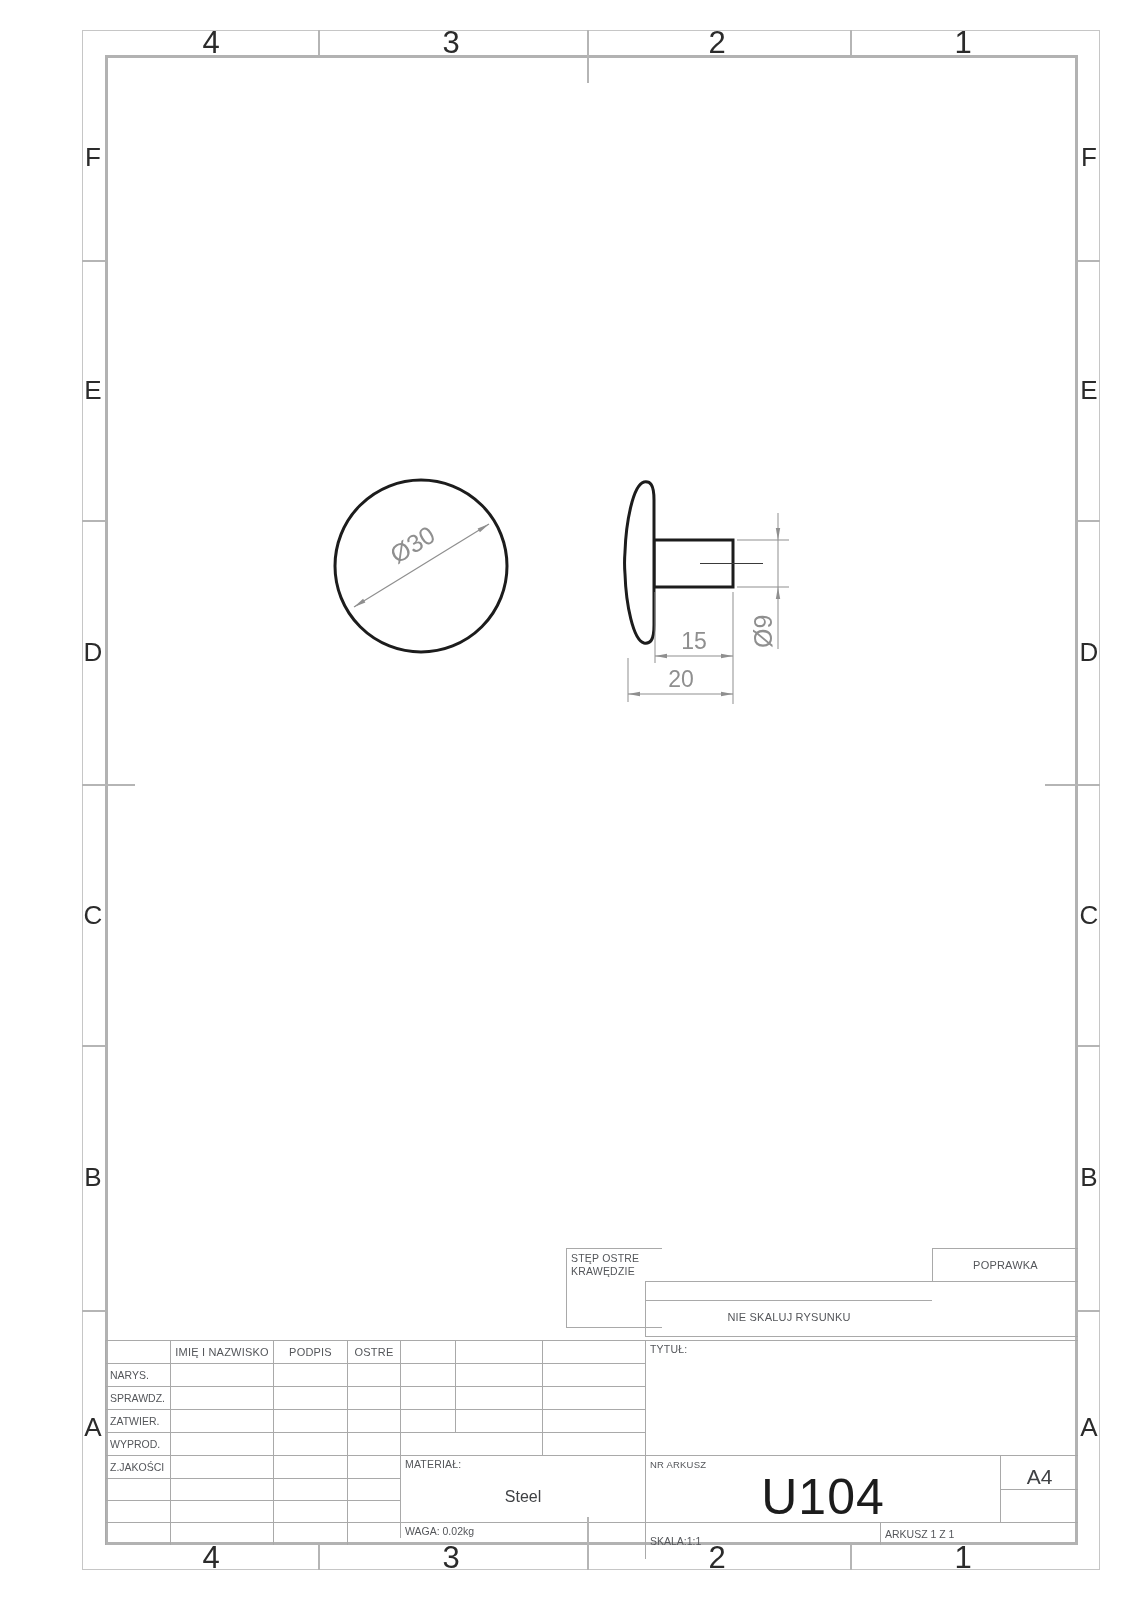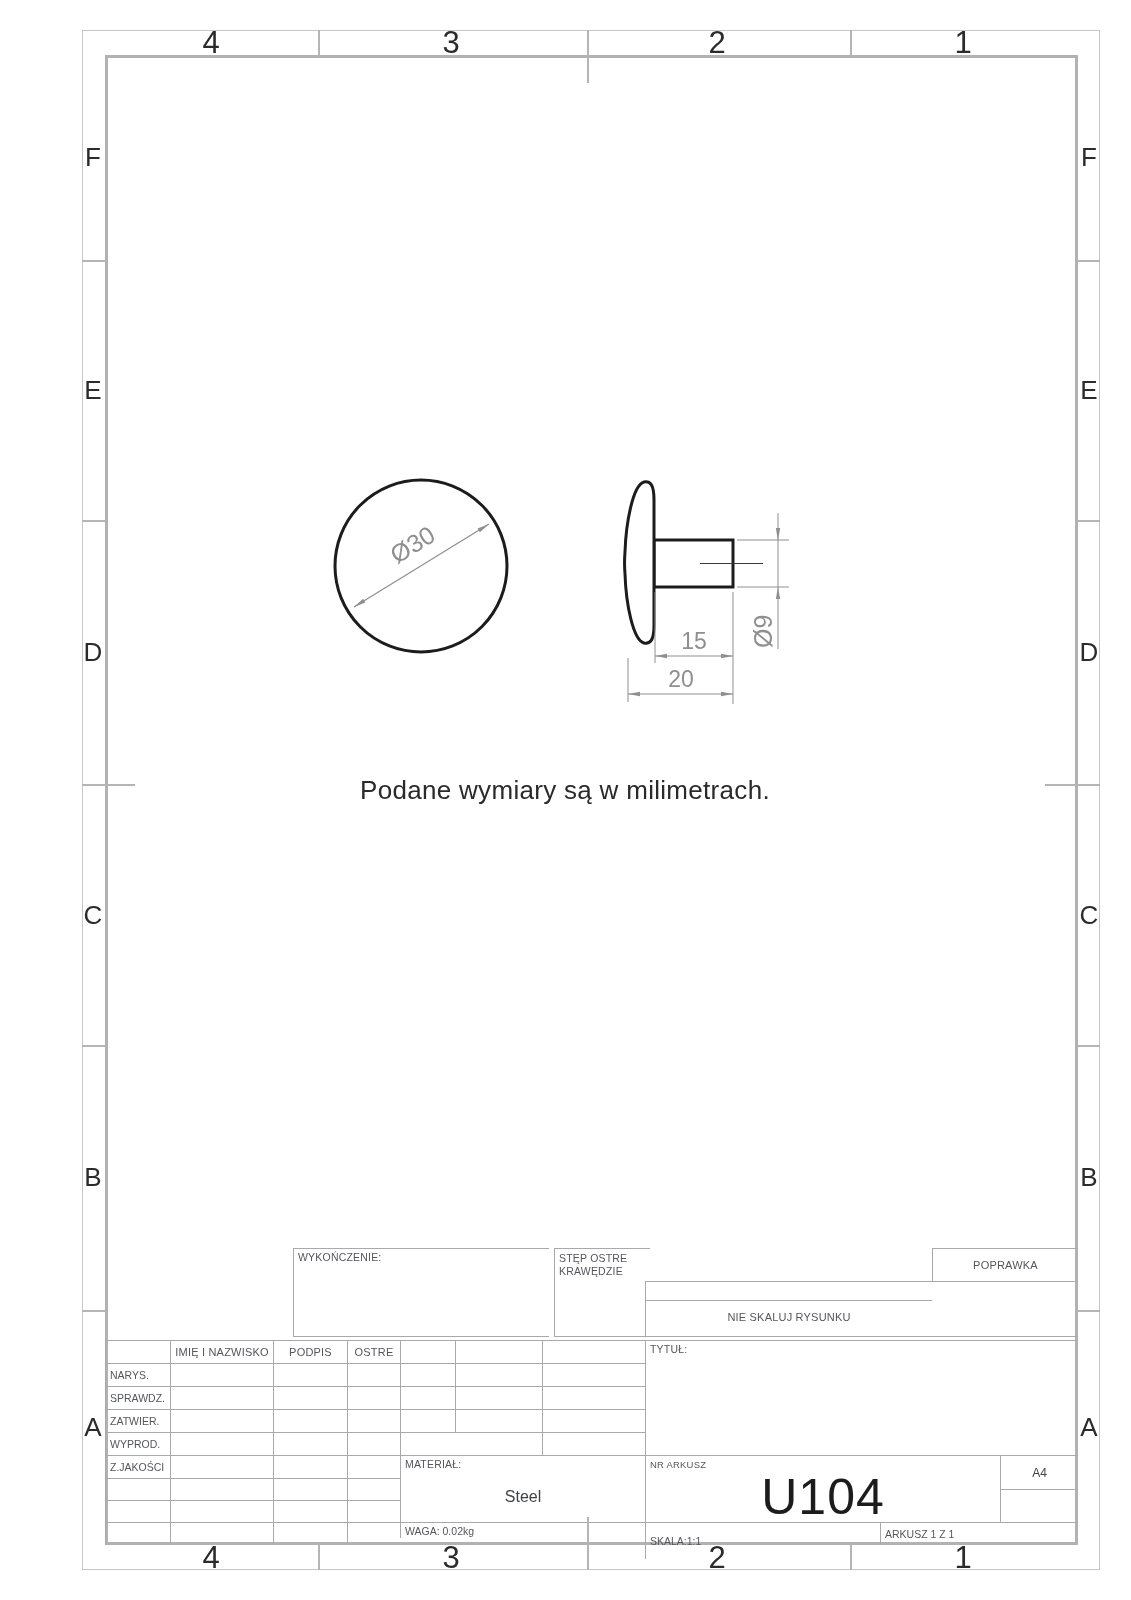--- a/index.html
+++ b/index.html
@@ -22,21 +22,21 @@
   .cell{position:absolute;box-sizing:border-box;border-top:1px solid #a9a9a9;border-left:1px solid #a9a9a9;background:transparent;}
   .cell.bb{border-bottom:1px solid #a9a9a9;}
   .lbl{position:absolute;top:2px;left:4px;font-size:10.5px;color:#54565a;letter-spacing:.2px;white-space:nowrap;line-height:13px;}
   .ctr{display:flex;align-items:center;justify-content:center;font-size:11px;color:#54565a;letter-spacing:.2px;}
   .rowlbl{display:flex;align-items:center;padding-left:4px;font-size:10.5px;color:#54565a;white-space:nowrap;}
   .tol{font-size:10.2px;line-height:14px;padding:3px 0 0 4px;color:#54565a;}
   .tol .indent{padding-left:10px;}
   .tol span{display:block;white-space:nowrap;}
   #u104{position:absolute;left:0;right:0;top:12px;text-align:center;font-size:50px;color:#1c1c1c;letter-spacing:1px;}
   #steel-val{position:absolute;left:0;right:0;top:32px;text-align:center;font-size:16px;color:#3f4144;}
-  #a4-cell{display:flex;align-items:center;justify-content:center;font-size:12px;color:#3f4144;}
+  #a4-cell{display:flex;align-items:flex-end;justify-content:center;font-size:21px;color:#3f4144;}
   svg{position:absolute;left:0;top:0;pointer-events:none;}
   svg text{font-family:"Liberation Sans", sans-serif;fill:#8f8f8f;}
 </style>
 </head>
 <body>
 
 <div id="page">
 
   <div class="abs" id="outer-border"></div>
   <div class="abs" id="inner-frame"></div>
@@ -115,26 +115,22 @@
     <polygon points="733,656 721,653.8 721,658.2" fill="#8f8f8f"></polygon>
     <text x="694" y="649" text-anchor="middle" font-size="23">15</text>
 
     <line x1="628" y1="658" x2="628" y2="702" stroke="#8f8f8f" stroke-width="1"></line>
     <line x1="628" y1="694" x2="733" y2="694" stroke="#8f8f8f" stroke-width="1.2"></line>
     <polygon points="628,694 640,691.8 640,696.2" fill="#8f8f8f"></polygon>
     <polygon points="733,694 721,691.8 721,696.2" fill="#8f8f8f"></polygon>
     <text x="681" y="687" text-anchor="middle" font-size="23">20</text>
   </svg>
 
-  <div class="abs" id="note">Podane wymiary są w milimetrach.</div>
-
-  <div class="cell bb" style="left:293px;top:1248px;width:256px;height:89px">
-    <span class="lbl">WYKOŃCZENIE:</span>
-  </div>
-  <div class="cell bb" style="left:554px;top:1248px;width:96px;height:89px">
+
+  <div class="cell bb" style="left:566px;top:1248px;width:96px;height:80px">
     <span class="lbl" style="top:3px">
       <span>STĘP OSTRE</span><br>
       <span>KRAWĘDZIE</span>
     </span>
   </div>
   <div class="cell ctr" style="left:645px;top:1300px;width:287px;height:33px">
     <span>NIE SKALUJ RYSUNKU</span>
   </div>
   <div class="cell ctr" style="left:932px;top:1248px;width:146px;height:33px">
     <span>POPRAWKA</span>

